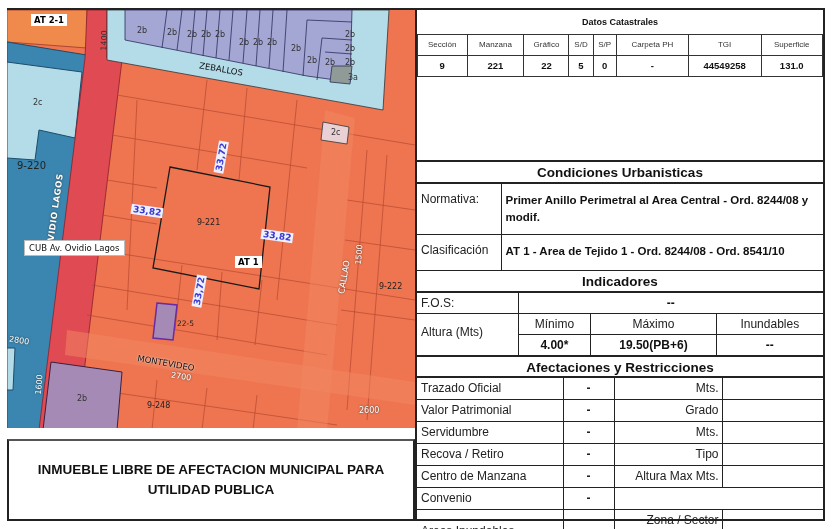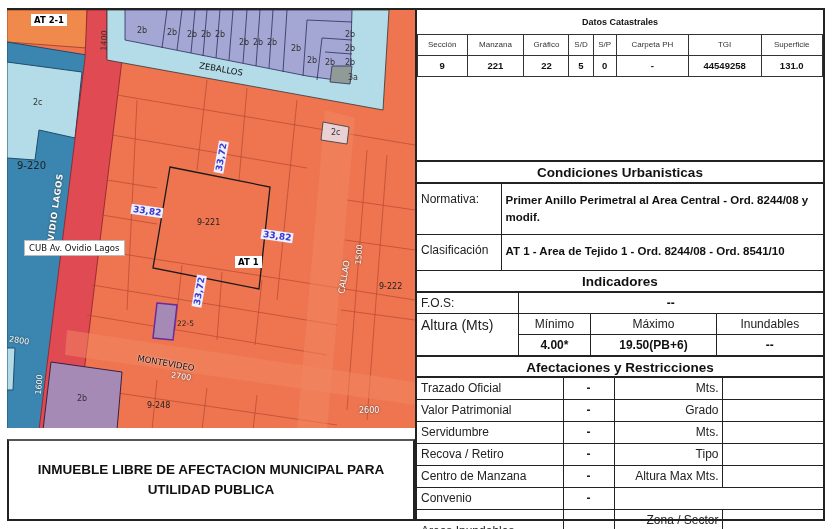--- a/index.html
+++ b/index.html
@@ -204,21 +204,21 @@
     </table>
 
   <div class="sec-title">Indicadores</div>
   <table class="ind">
     <tbody>
         <tr>
       <td class="lbl">F.O.S:</td>
       <td colspan="3" class="b">--</td>
     </tr>
     <tr>
-      <td class="lbl" rowspan="2" style="vertical-align:top;font-size:14px;padding-top:3px;">Altura (Mts)</td>
+      <td class="lbl" rowspan="2" style="vertical-align:top;font-size:12px;padding-top:11px;">Altura (Mts)</td>
       <td>Mínimo</td>
       <td>Máximo</td>
       <td>Inundables</td>
     </tr>
     <tr>
       <td class="b">4.00*</td>
       <td class="b">19.50(PB+6)</td>
       <td class="b">--</td>
     </tr>
   </tbody>

